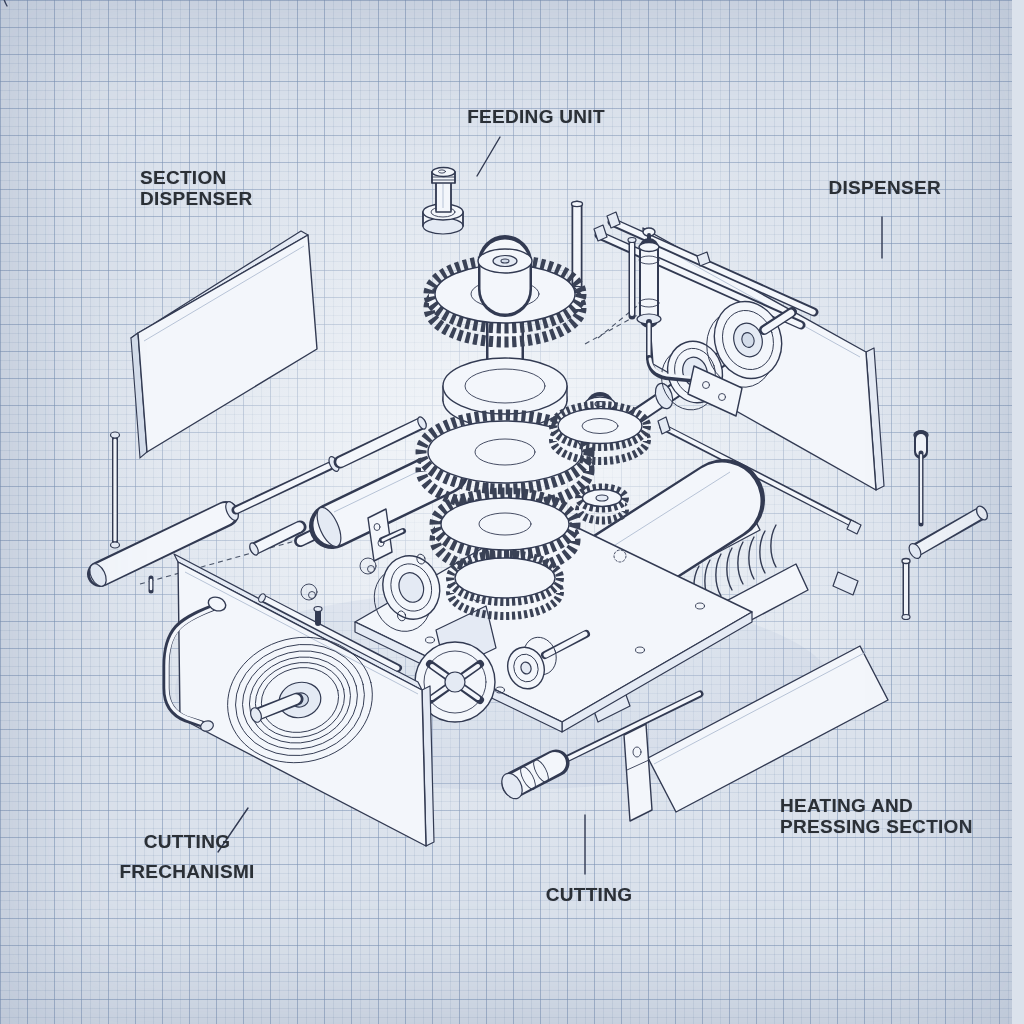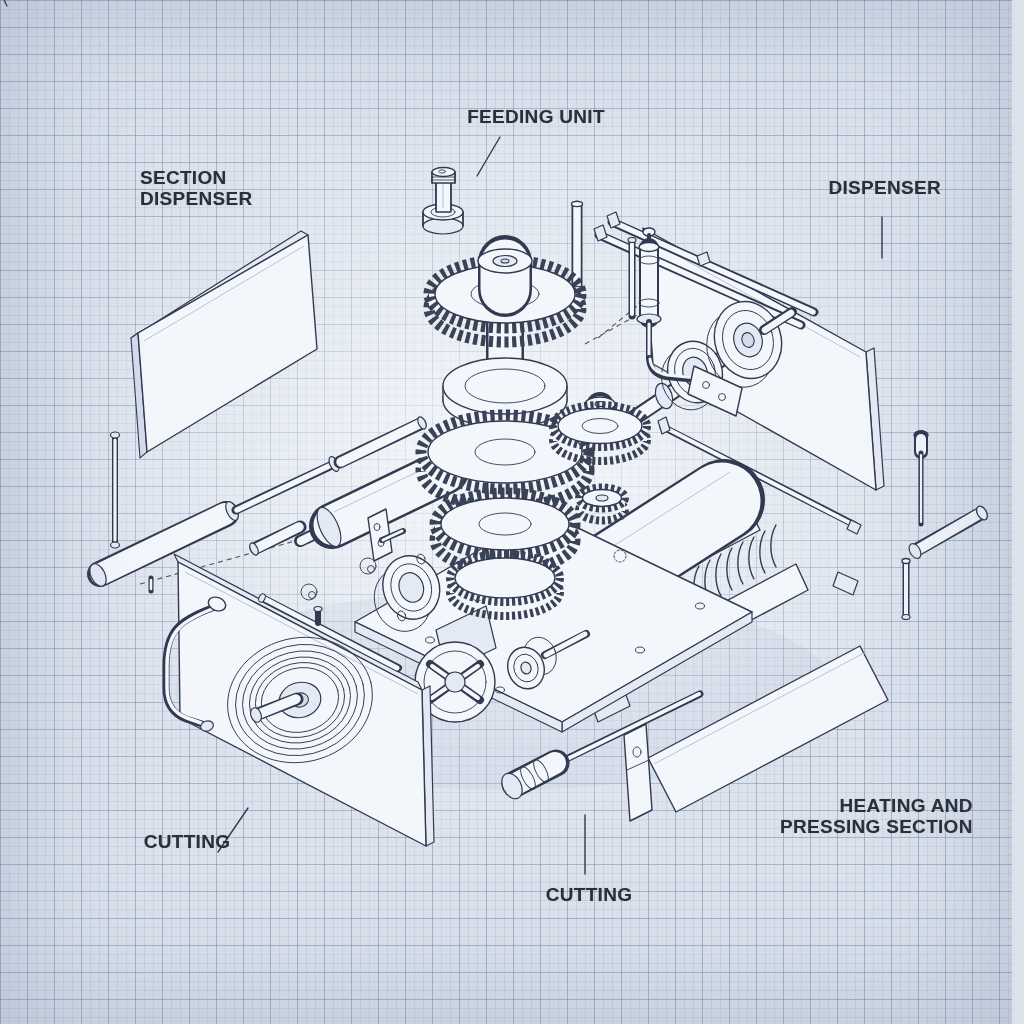--- a/index.html
+++ b/index.html
@@ -427,25 +427,26 @@
     <div>SECTION</div>
     <div>DISPENSER</div>
   </div>
 
   <div class="lbl right" style="left:741px;top:177px;width:200px;">
     <div>DISPENSER</div>
   </div>
 
   <div class="lbl center" style="left:87px;top:831px;width:200px;">
     <div>CUTTING</div>
+    <div class="gap">FRECHANISMI</div>
   </div>
 
   <div class="lbl center" style="left:489px;top:884px;width:200px;">
     <div>CUTTING</div>
   </div>
 
-  <div class="lbl" style="left:780px;top:795px;text-align:right;">
+  <div class="lbl" style="left:780px;top:795px;">
     <div>HEATING AND</div>
     <div>PRESSING SECTION</div>
   </div>
 
   <div class="vig"></div>
 </div>
 
 </body></html>

